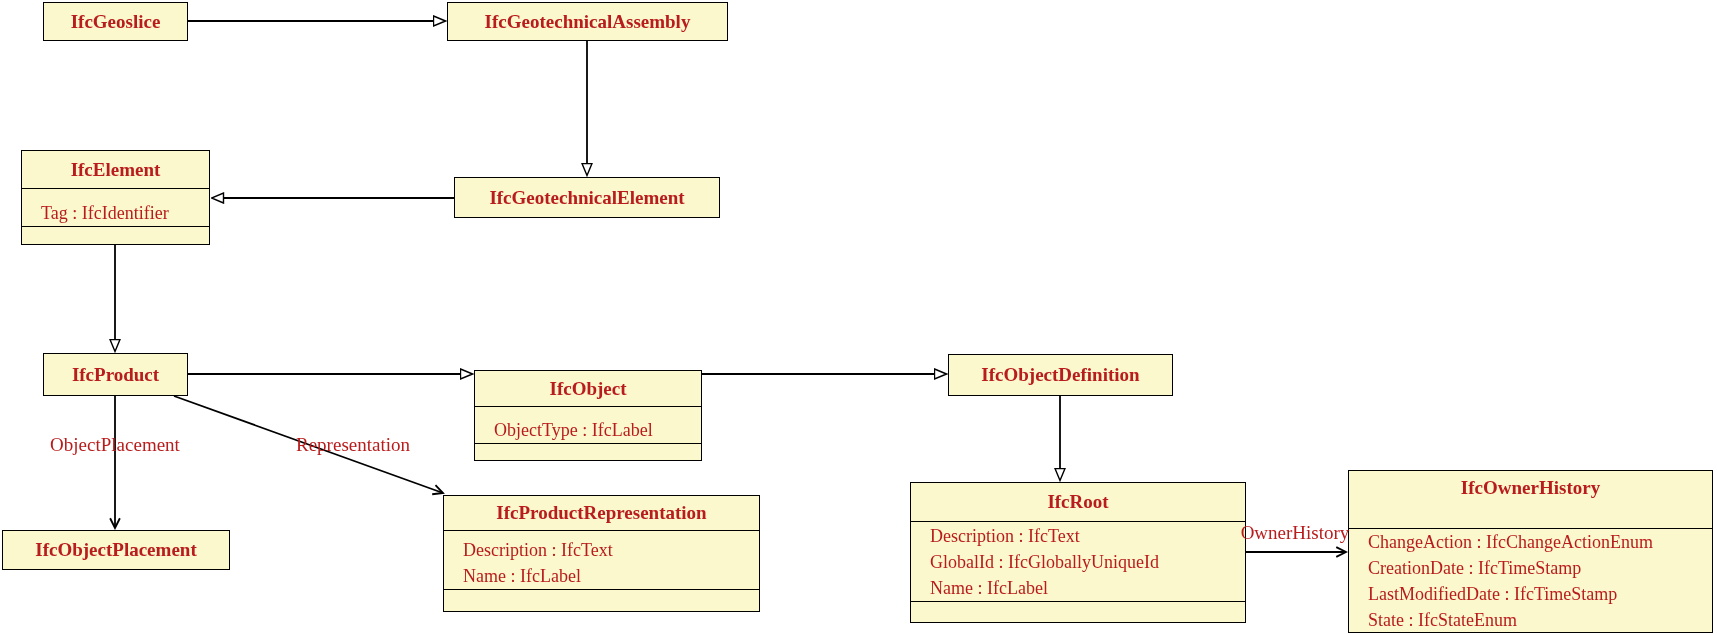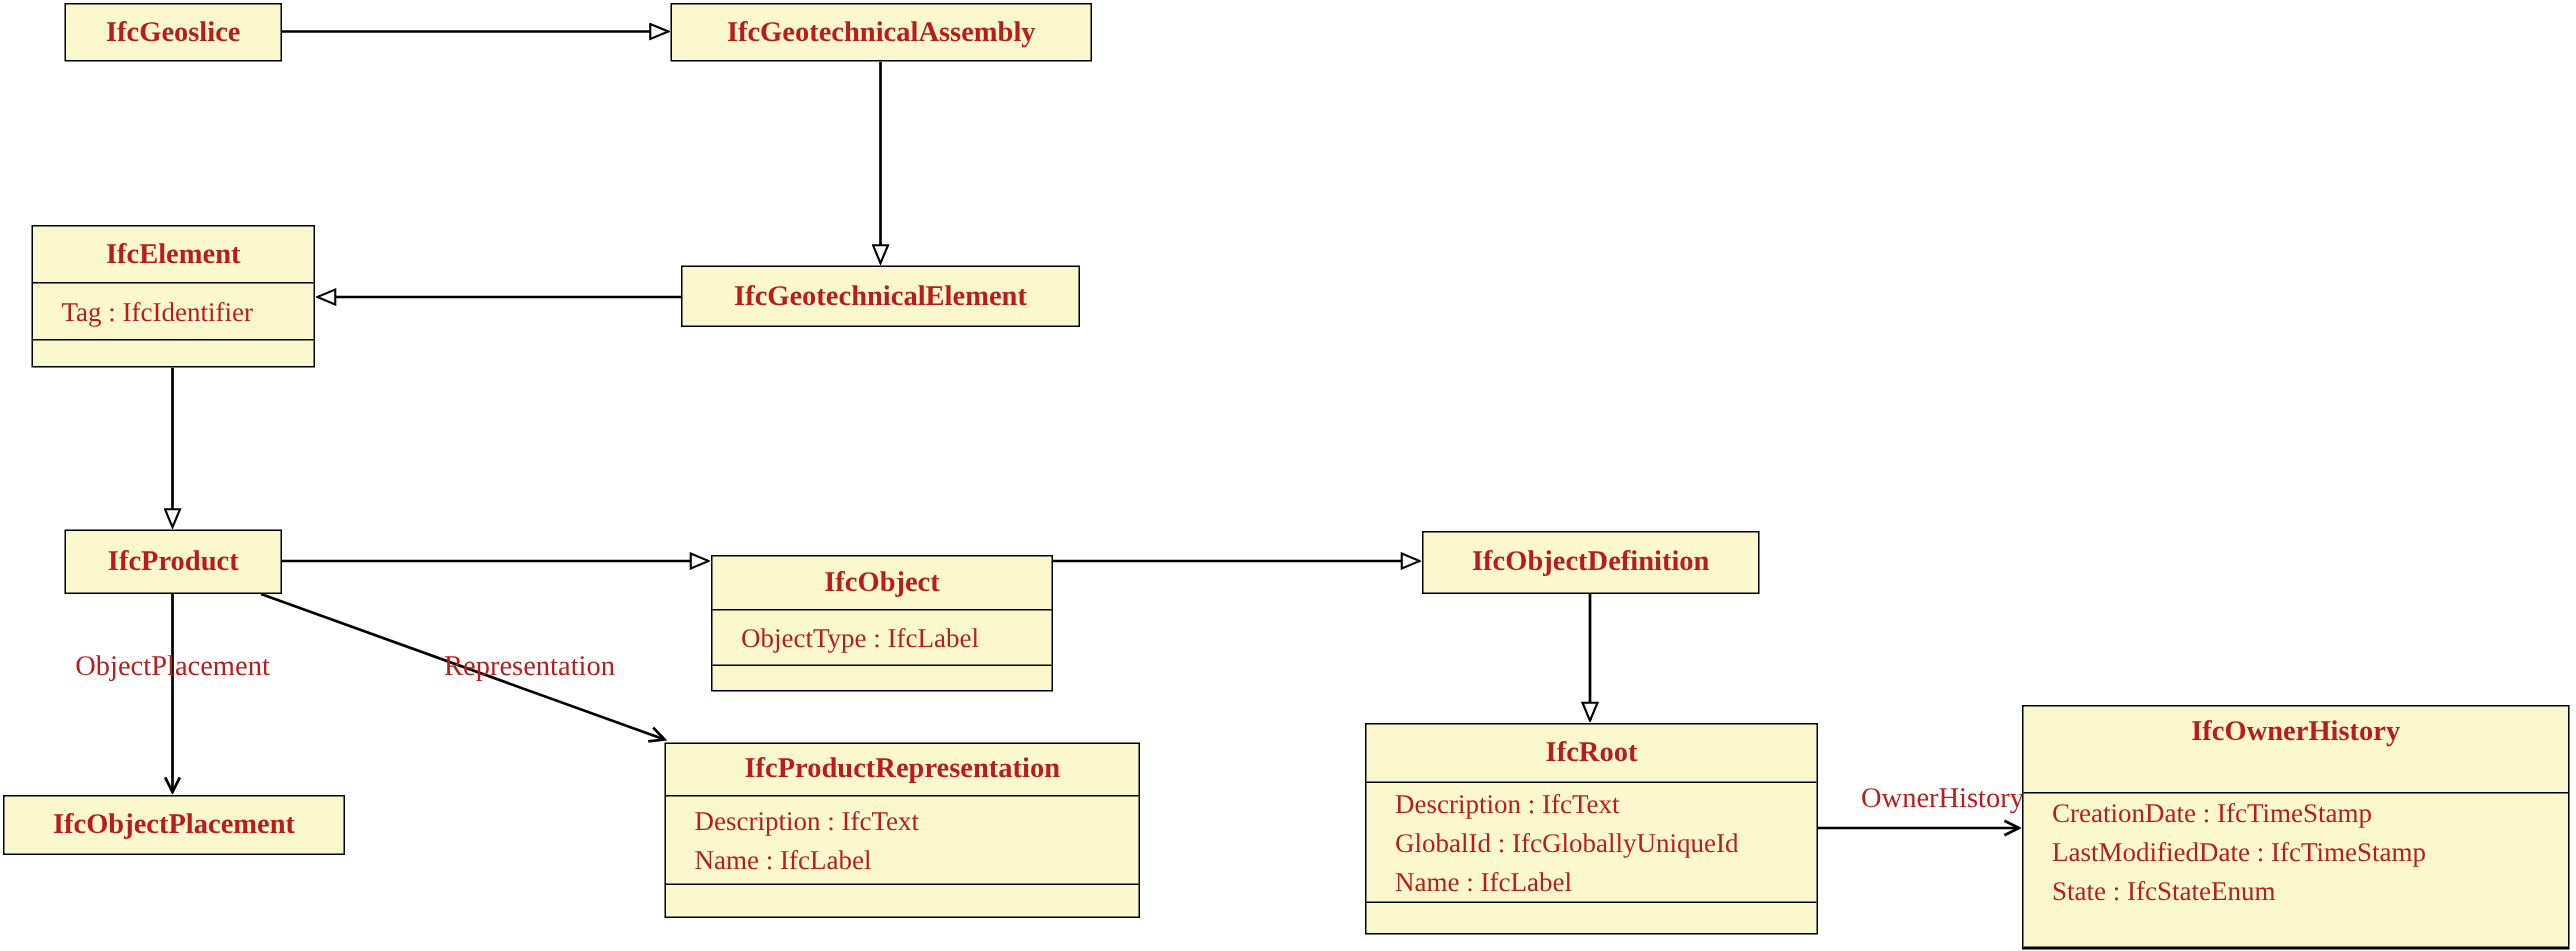--- a/index.html
+++ b/index.html
@@ -38,21 +38,21 @@
   .node.single .title { flex: 1 1 auto; }
   .node .attrs {
     border-top: 1.2px solid #000000;
     flex: 1 1 auto;
     padding-left: 19px;
     padding-right: 4px;
     font-size: 18px;
     line-height: 26px;
     display: flex;
     flex-direction: column;
-    justify-content: center;
+    justify-content: flex-end;
     white-space: nowrap;
   }
   .node .empty-comp {
     border-top: 1.2px solid #000000;
     flex: 0 0 auto;
   }
   .edge-label {
     position: absolute;
     transform: translateX(-50%);
     font-weight: normal;
@@ -128,33 +128,34 @@
 
   <div class="node three" style="left:443px; top:495px; width:317px; height:117px;">
     <div class="title" style="height:34px;">IfcProductRepresentation</div>
     <div class="attrs">
       <div class="attr">Description : IfcText</div>
       <div class="attr">Name : IfcLabel</div>
     </div>
     <div class="empty-comp" style="height:21px;"></div>
   </div>
 
-  <div class="node three" style="left:910px; top:482px; width:302px; height:141px;">
+  <div class="node three" style="left:910px; top:482px; width:336px; height:141px;">
     <div class="title" style="height:38px;">IfcRoot</div>
     <div class="attrs">
       <div class="attr">Description : IfcText</div>
       <div class="attr">GlobalId : IfcGloballyUniqueId</div>
       <div class="attr">Name : IfcLabel</div>
     </div>
     <div class="empty-comp" style="height:20px;"></div>
   </div>
 
   <div class="node three" style="left:1348px; top:470px; width:365px; height:163px;gap:24px;">
     <div class="title" style="height:33px;">IfcOwnerHistory</div>
     <div class="attrs">
+      <div class="attr">ChangeAction : IfcChangeActionEnum</div>
       <div class="attr">CreationDate : IfcTimeStamp</div>
       <div class="attr">LastModifiedDate : IfcTimeStamp</div>
       <div class="attr">State : IfcStateEnum</div>
     </div>
     <div class="empty-comp" style="height:19px;"></div>
   </div>
 
   <div class="edge-label" style="left:115px; top:434px;">ObjectPlacement</div>
   <div class="edge-label" style="left:353px; top:434px;">Representation</div>
   <div class="edge-label" style="left:1295px; top:522px;">OwnerHistory</div>

